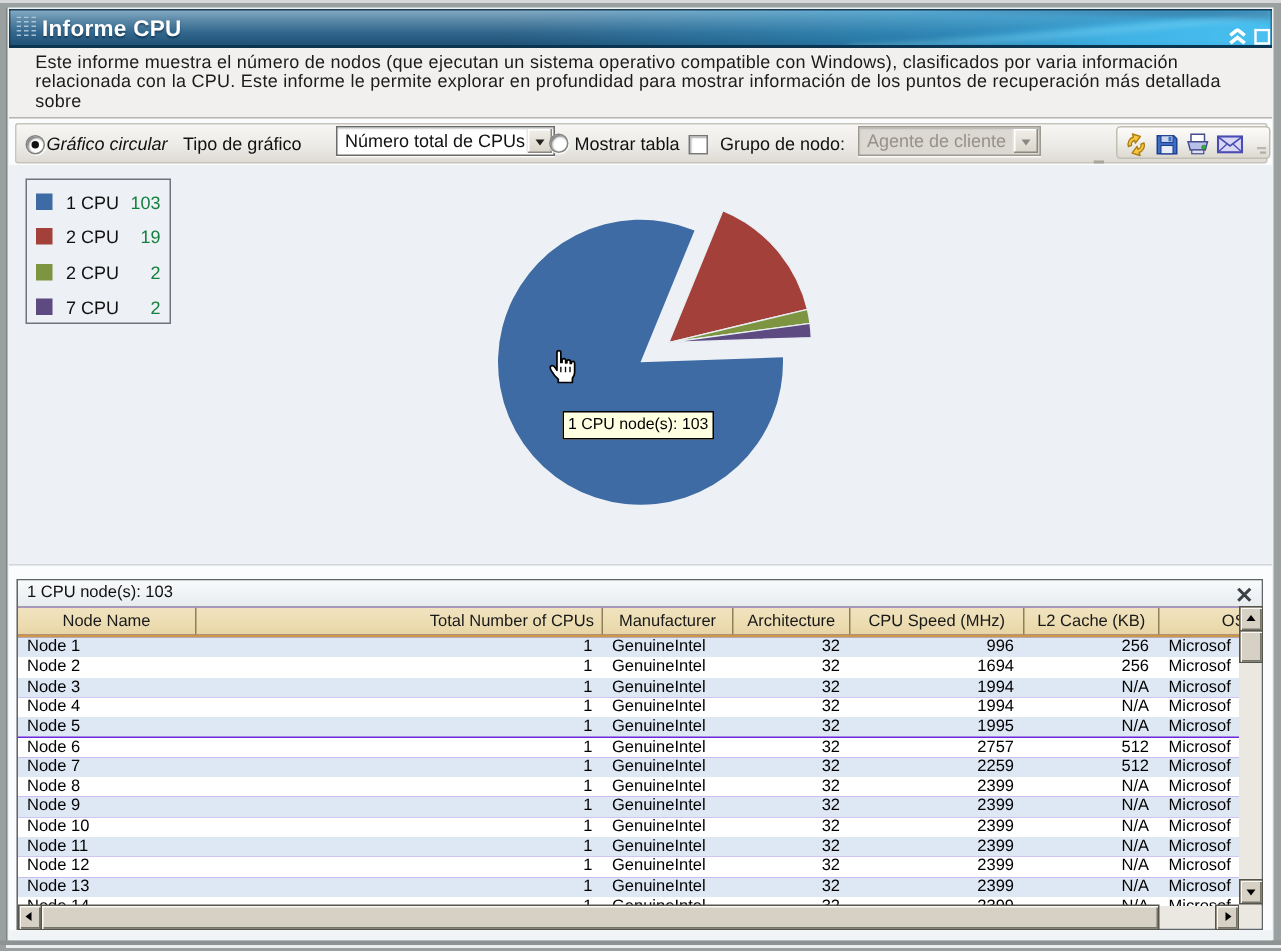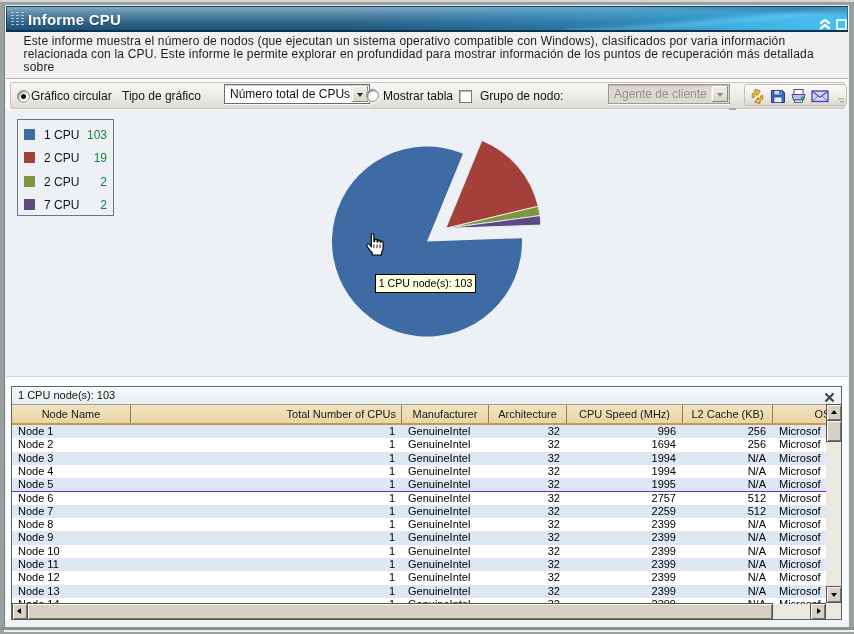--- a/index.html
+++ b/index.html
@@ -159,37 +159,37 @@
       <div>Este informe muestra el número de nodos (que ejecutan un sistema operativo compatible con Windows), clasificados por varia información</div>
       <div>relacionada con la CPU. Este informe le permite explorar en profundidad para mostrar información de los puntos de recuperación más detallada sobre</div>
     </div>
   </div>
 
   <div class="toolbar"></div>
 
   <span class="radio" style="left:17px;top:90px;">
       <span class="dot"></span>
     </span>
-  <span class="tb-label" style="left:31px;">Gráfico circular</span>
+  <span class="tb-label" style="left:31px;font-style:italic;">Gráfico circular</span>
   <span class="tb-label" style="left:122px;">Tipo de gráfico</span>
 
   <div class="combo" style="left:224px;width:146px;">
     <span class="val">Número total de CPUs</span>
     <span class="combo-btn">
         <span class="arr"></span>
       </span>
   </div>
 
   <span class="radio" style="left:366px;top:89px;"></span>
   <span class="tb-label" style="left:383px;">Mostrar tabla</span>
 
   <span class="checkbox"></span>
   <span class="tb-label" style="left:480px;">Grupo de nodo:</span>
 
-  <div class="combo disabled" style="left:572px;width:122px;margin-left:36px;">
+  <div class="combo disabled" style="left:572px;width:122px;">
     <span class="val">Agente de cliente</span>
     <span class="combo-btn">
         <span class="arr"></span>
       </span>
   </div>
 
   <span class="grip-dots">
     <svg width="9" height="8">
         <rect x="0" y="1" width="7" height="2" fill="#a8a49a"></rect>
         <rect x="0" y="5" width="7" height="2" fill="#a8a49a"></rect>

